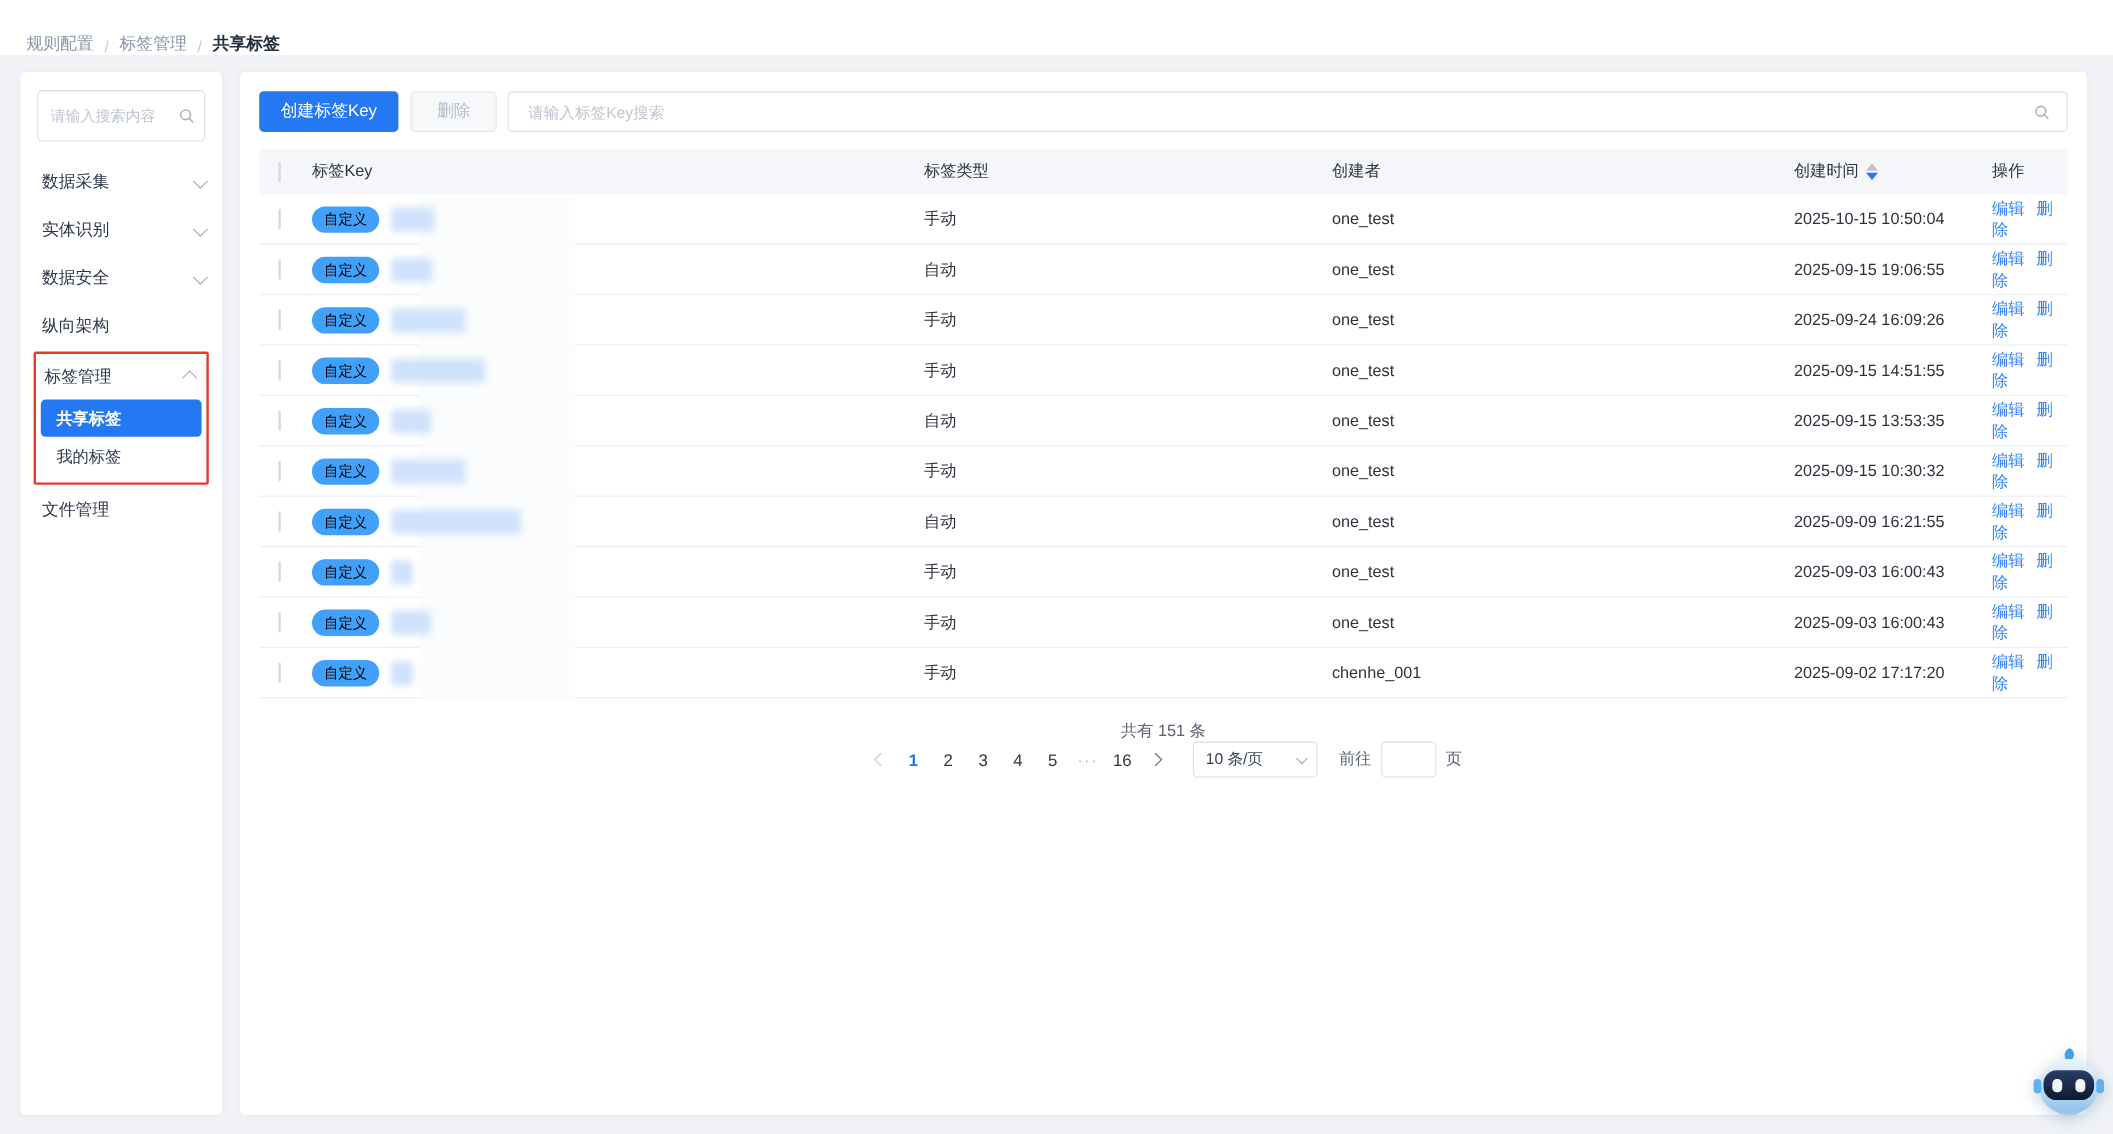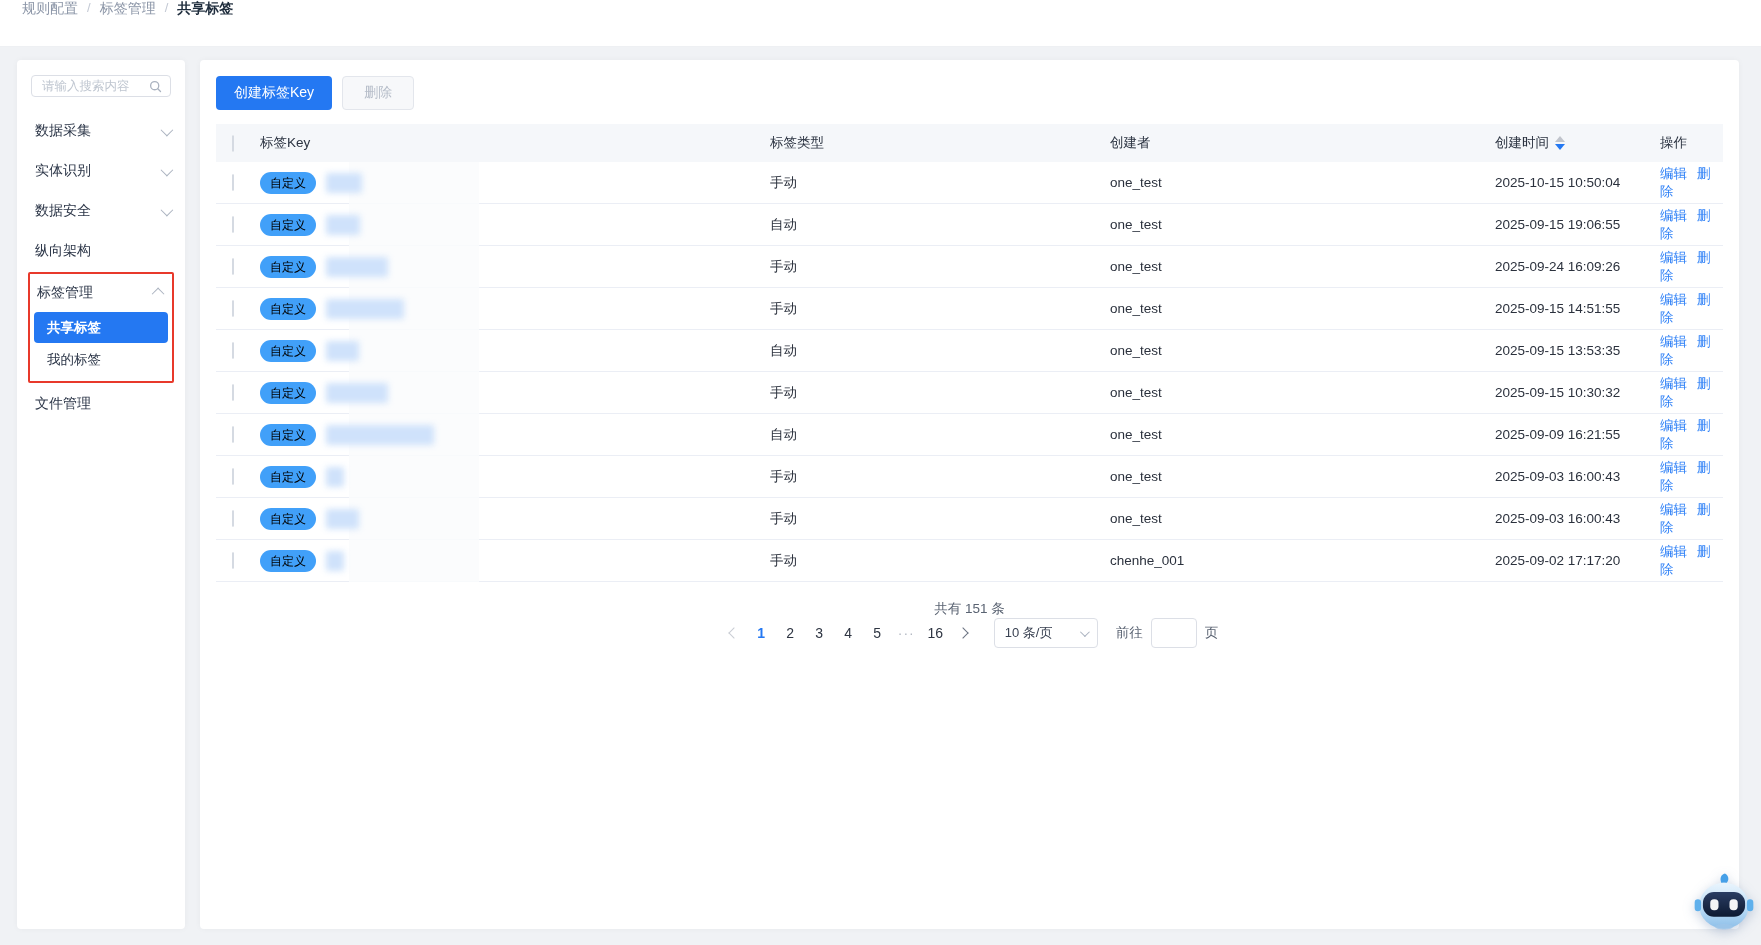--- a/index.html
+++ b/index.html
@@ -19,33 +19,33 @@
   html,body{margin:0;padding:0;}
   body{
     width:1761px;height:945px;position:relative;overflow:hidden;
     background:var(--page-bg);
     font-family:"Liberation Sans","DejaVu Sans",sans-serif;
     color:var(--text-main);
   }
   
   .topbar{
     position:absolute;top:0;left:0;right:0;height:47px;background:#fff;
-    display:flex;align-items:flex-start;padding:0 22px;border-bottom:1px solid #eef0f3;
+    display:flex;align-items:flex-end;padding:0 22px;border-bottom:1px solid #eef0f3;
   }
   .crumb{font-size:14px;color:#8a94a6;}
   .crumb.current{color:#1f2d3d;font-weight:bold;}
   .crumb-sep{margin:0 9px;color:#c3c9d4;font-size:13px;}
   
   .sidebar{
     position:absolute;left:17px;top:60px;width:168px;height:869px;
     background:#fff;border-radius:4px;padding-top:15px;
     box-shadow:0 0 6px rgba(31,45,61,.04);
   }
   .side-search{
-    margin:0 14px;height:22px;border:1px solid var(--input-border);border-radius:4px;
+    margin:0 14px;height:43px;border:1px solid var(--input-border);border-radius:4px;
     display:flex;align-items:center;padding:0 8px;background:#fff;
   }
   .side-search input{
     border:none;outline:none;flex:1;min-width:0;font-size:12.5px;
     font-family:inherit;color:var(--text-main);background:transparent;
   }
   .side-search input::placeholder{color:var(--placeholder);}
   .mag{width:13px;height:13px;flex:none;}
   .menu{margin-top:14px;}
   .menu-item{
@@ -210,20 +210,27 @@
       <span>文件管理</span>
     </div>
   </div>
 </div>
 
 <div class="main">
 
   <div class="toolbar">
     <button class="btn-primary">创建标签Key</button>
     <button class="btn-disabled" disabled="">删除</button>
+    <div class="table-search">
+      <input type="text" placeholder="请输入标签Key搜索" style="">
+      <svg class="mag" viewBox="0 0 16 16">
+        <circle cx="7" cy="7" r="5" fill="none" stroke="#aab2bf" stroke-width="1.6"></circle>
+        <line x1="10.8" y1="10.8" x2="14.2" y2="14.2" stroke="#aab2bf" stroke-width="1.6" stroke-linecap="round"></line>
+      </svg>
+    </div>
   </div>
 
   <div class="table">
     <div class="trow thead">
       <div class="cell c1"><span class="checkbox"></span></div>
       <div class="cell">标签Key</div>
       <div class="cell">标签类型</div>
       <div class="cell">创建者</div>
       <div class="cell">
         <span>创建时间</span><span class="sorter">

